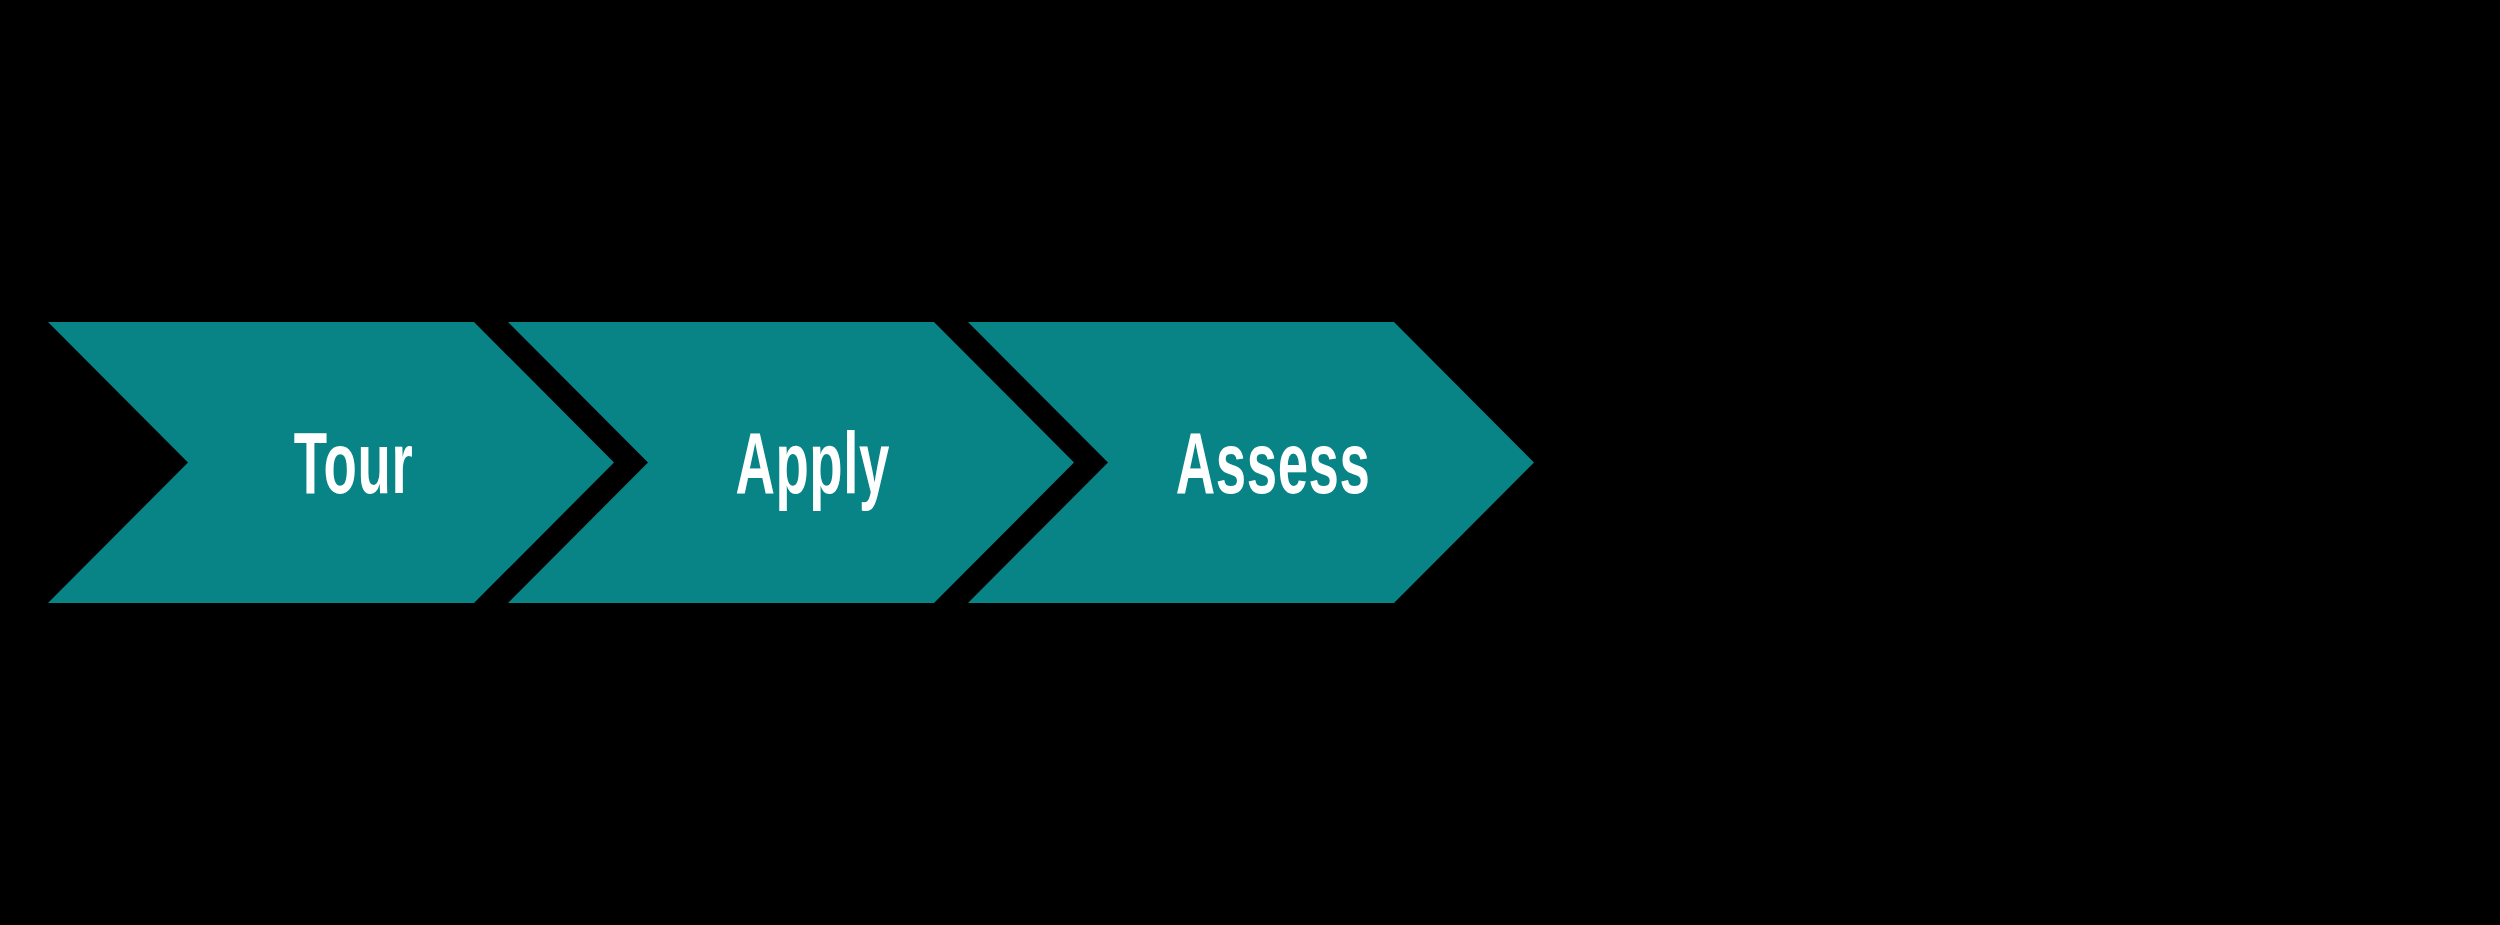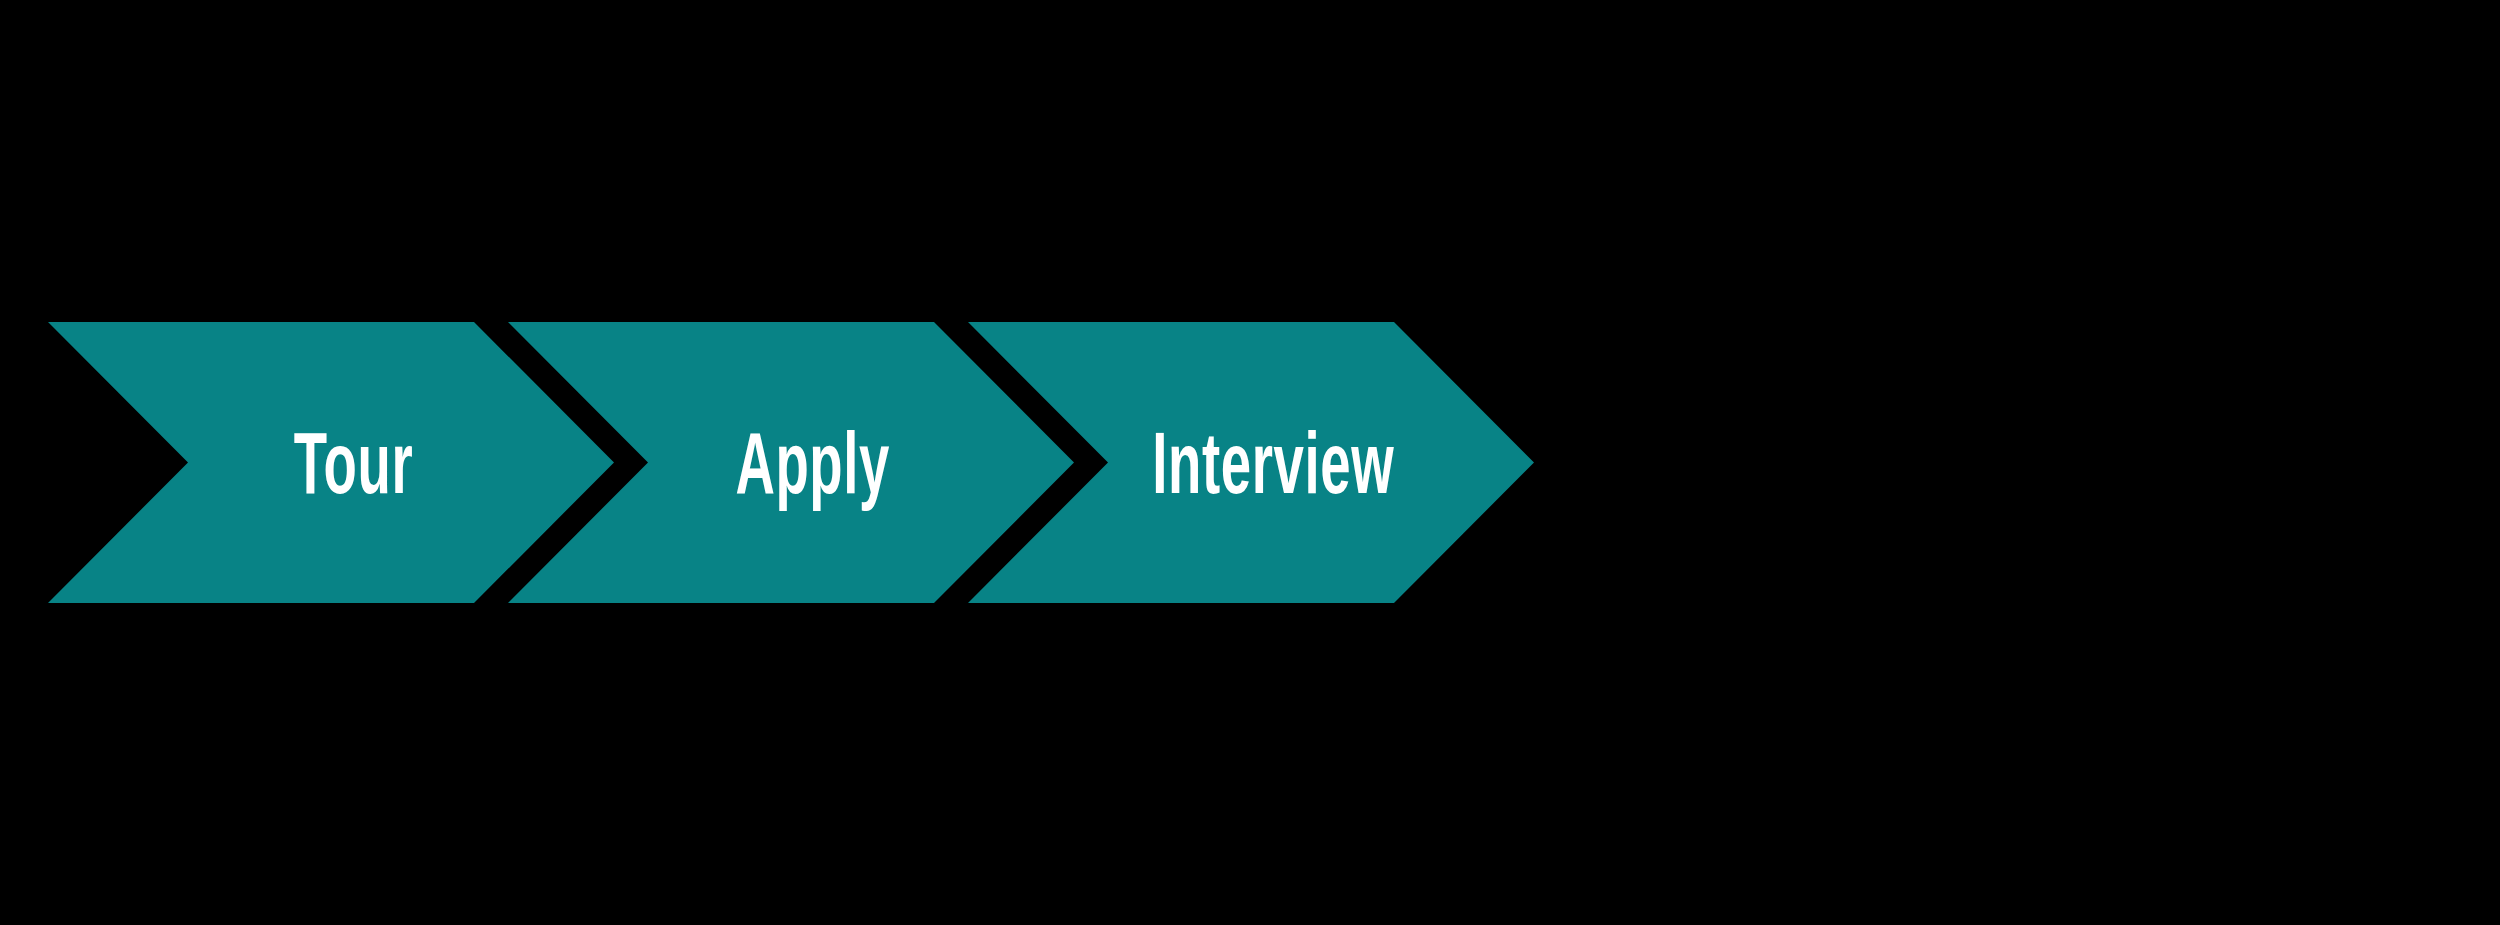--- a/index.html
+++ b/index.html
@@ -54,20 +54,20 @@
   <div class="chevron-row">
 
     <div class="chevron">
       <span class="chevron-label">Tour</span>
     </div>
 
     <div class="chevron">
       <span class="chevron-label">Apply</span>
     </div>
 
+    <div class="chevron">
+      <span class="chevron-label">Assess</span>
+    </div>
 
-    <div class="chevron">
-      <span class="chevron-label">Interview</span>
-    </div>
 
 
   </div>
 </div>
 
 </body></html>

